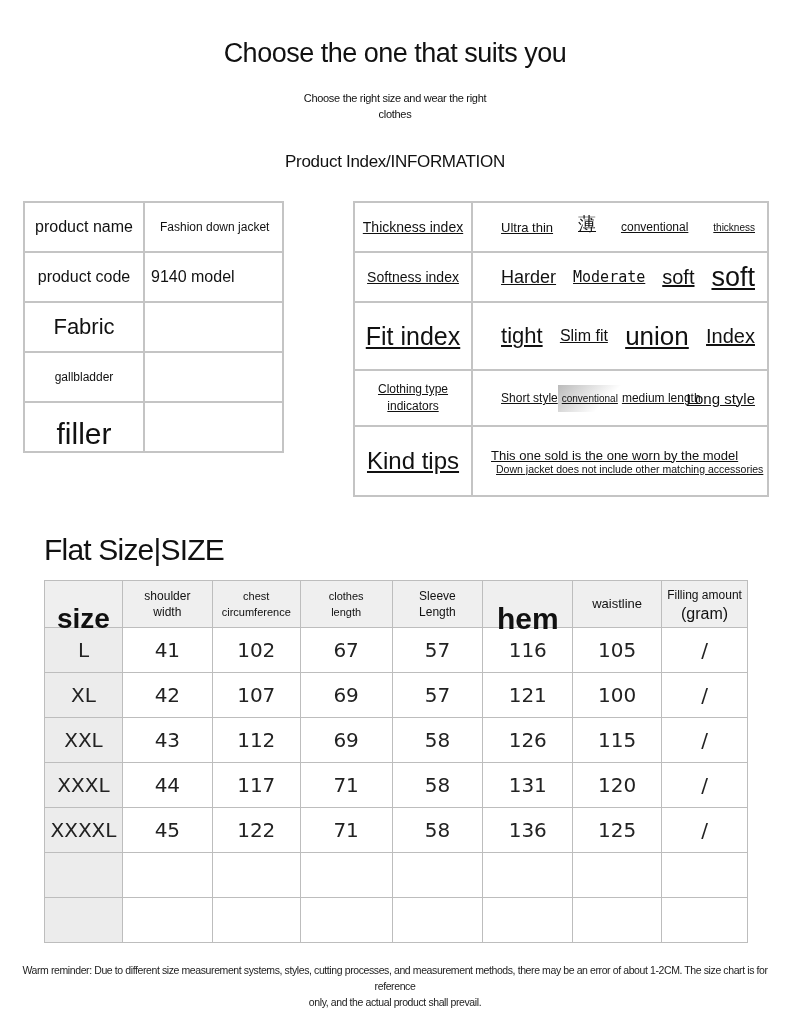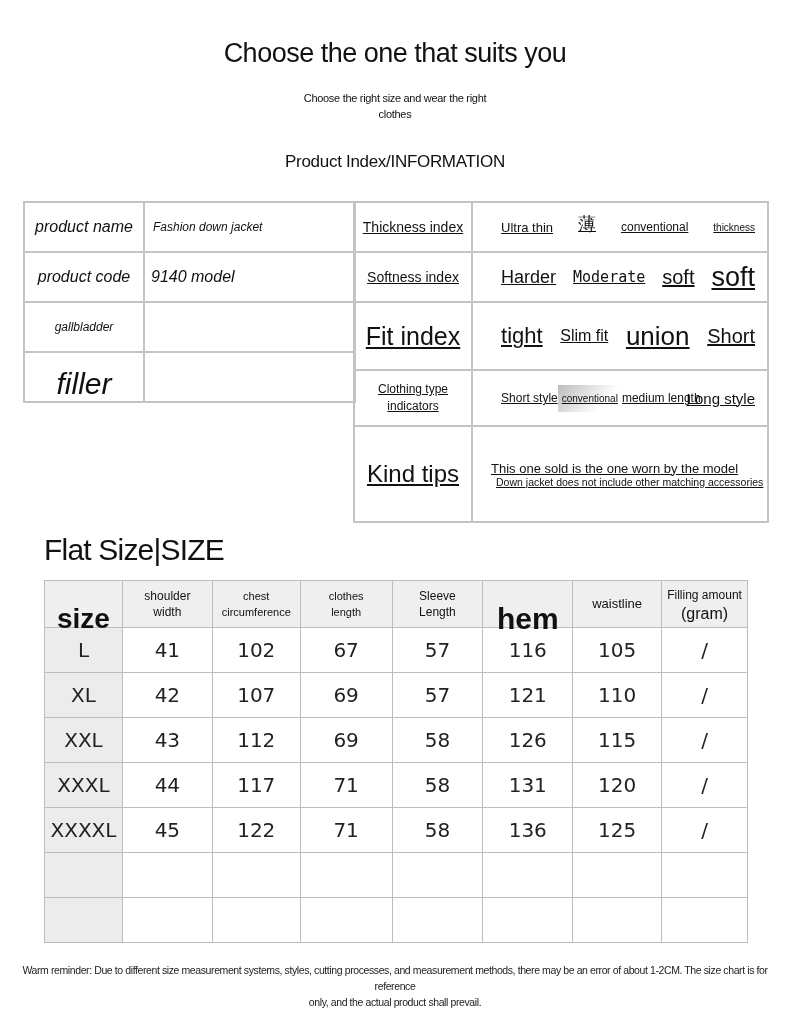--- a/index.html
+++ b/index.html
@@ -7,21 +7,21 @@
          font-family:"Liberation Sans", sans-serif; color:#111; }
   .abs { position:absolute; }
   .center { text-align:center; }
 
   #title { left:0; width:790px; top:38px; font-size:27px; letter-spacing:-0.5px;text-align:center; }
   #subtitle { left:300px; width:190px; top:90px; font-size:11px; line-height:16px; letter-spacing:-0.3px; }
   #section1 { left:0; width:790px; top:152px; font-size:17px; letter-spacing:-0.3px; }
 
   table { border-collapse:collapse; }
   .info td { border:2px solid #c4c4c4; padding:0; vertical-align:middle; }
-  #info-left { left:23px; top:201px; width:333px;font-style:italic; }
+  #info-left { left:23px; top:201px; width:261px; }
   #info-left td.lbl { width:118px; text-align:center; }
   #info-right { left:353px; top:201px; width:416px;text-decoration:underline; }
   #info-right td.lbl { width:118px; text-align:center; }
 
   .opts { display:flex; align-items:center; justify-content:space-between; padding:0 12px; white-space:nowrap;margin-left:16px; }
 
   #section2 { left:44px; top:533px; font-size:30px; letter-spacing:-0.8px; }
 
   #size-table { left:44px; top:580px; width:704px; }
   #size-table td, #size-table th { border:1.5px solid #bdbdbd; text-align:center; padding:0; font-weight:normal; }
@@ -38,25 +38,29 @@
 <div id="subtitle" class="abs center">
   <div>Choose the right size and wear the right</div>
   <div>clothes</div>
 </div>
 <div id="section1" class="abs center">Product Index/INFORMATION</div>
 
 <table id="info-left" class="abs info">
   <tbody>
       <tr style="height:50px">
     <td class="lbl" style="font-size:16px">product name</td>
-    <td style="font-size:12px;padding-left:8px">Fashion down jacket</td>
+    <td style="font-size:12px;padding-left:15px">Fashion down jacket</td>
   </tr>
   <tr style="height:50px">
     <td class="lbl" style="font-size:16px">product code</td>
     <td style="font-size:16px;padding-left:6px">9140 model</td>
+  </tr>
+  <tr style="height:50px">
+    <td class="lbl" style="font-size:22px">Fabric</td>
+    <td></td>
   </tr>
   <tr style="height:50px">
     <td class="lbl" style="font-size:12px">gallbladder</td>
     <td></td>
   </tr>
   <tr style="height:50px">
     <td class="lbl" style="font-size:30px;vertical-align:bottom">filler</td>
     <td></td>
   </tr>
 </tbody>
@@ -86,39 +90,39 @@
       </div>
     </td>
   </tr>
   <tr style="height:68px">
     <td class="lbl" style="font-size:25px">Fit index</td>
     <td>
       <div class="opts">
         <span style="font-size:22px">tight</span>
         <span style="font-size:16px">Slim fit</span>
         <span style="font-size:26px">union</span>
-        <span style="font-size:20px">Short</span>
+        <span style="font-size:20px">Index</span>
       </div>
     </td>
   </tr>
   <tr style="height:56px">
     <td class="lbl" style="font-size:12px;line-height:17px">
       <div>Clothing type</div>
       <div>indicators</div>
     </td>
     <td>
       <div class="opts">
         <span style="font-size:12px">Short style</span>
         <span style="font-size:10px;background:linear-gradient(135deg,#bbb,#fff 70%);padding:8px 4px">conventional</span>
         <span style="font-size:12px">medium length</span>
         <span style="font-size:15px;margin-left:-14px">Long style</span>
       </div>
     </td>
   </tr>
-  <tr style="height:96px">
+  <tr style="height:70px">
     <td class="lbl" style="font-size:24px">Kind tips</td>
     <td style="padding-left:18px">
       <div style="font-size:13px">This one sold is the one worn by the model</div>
       <div style="font-size:10.5px;padding-left:5px;">Down jacket does not include other matching accessories</div>
     </td>
   </tr>
 </tbody>
   </table>
 
 <div id="section2" class="abs">Flat Size|SIZE</div>
@@ -172,21 +176,21 @@
       <td>105</td>
       <td>/</td>
     </tr>
     <tr>
       <td class="sz">XL</td>
       <td>42</td>
       <td>107</td>
       <td>69</td>
       <td>57</td>
       <td>121</td>
-      <td>110</td>
+      <td>100</td>
       <td>/</td>
     </tr>
     <tr>
       <td class="sz">XXL</td>
       <td>43</td>
       <td>112</td>
       <td>69</td>
       <td>58</td>
       <td>126</td>
       <td>115</td>

